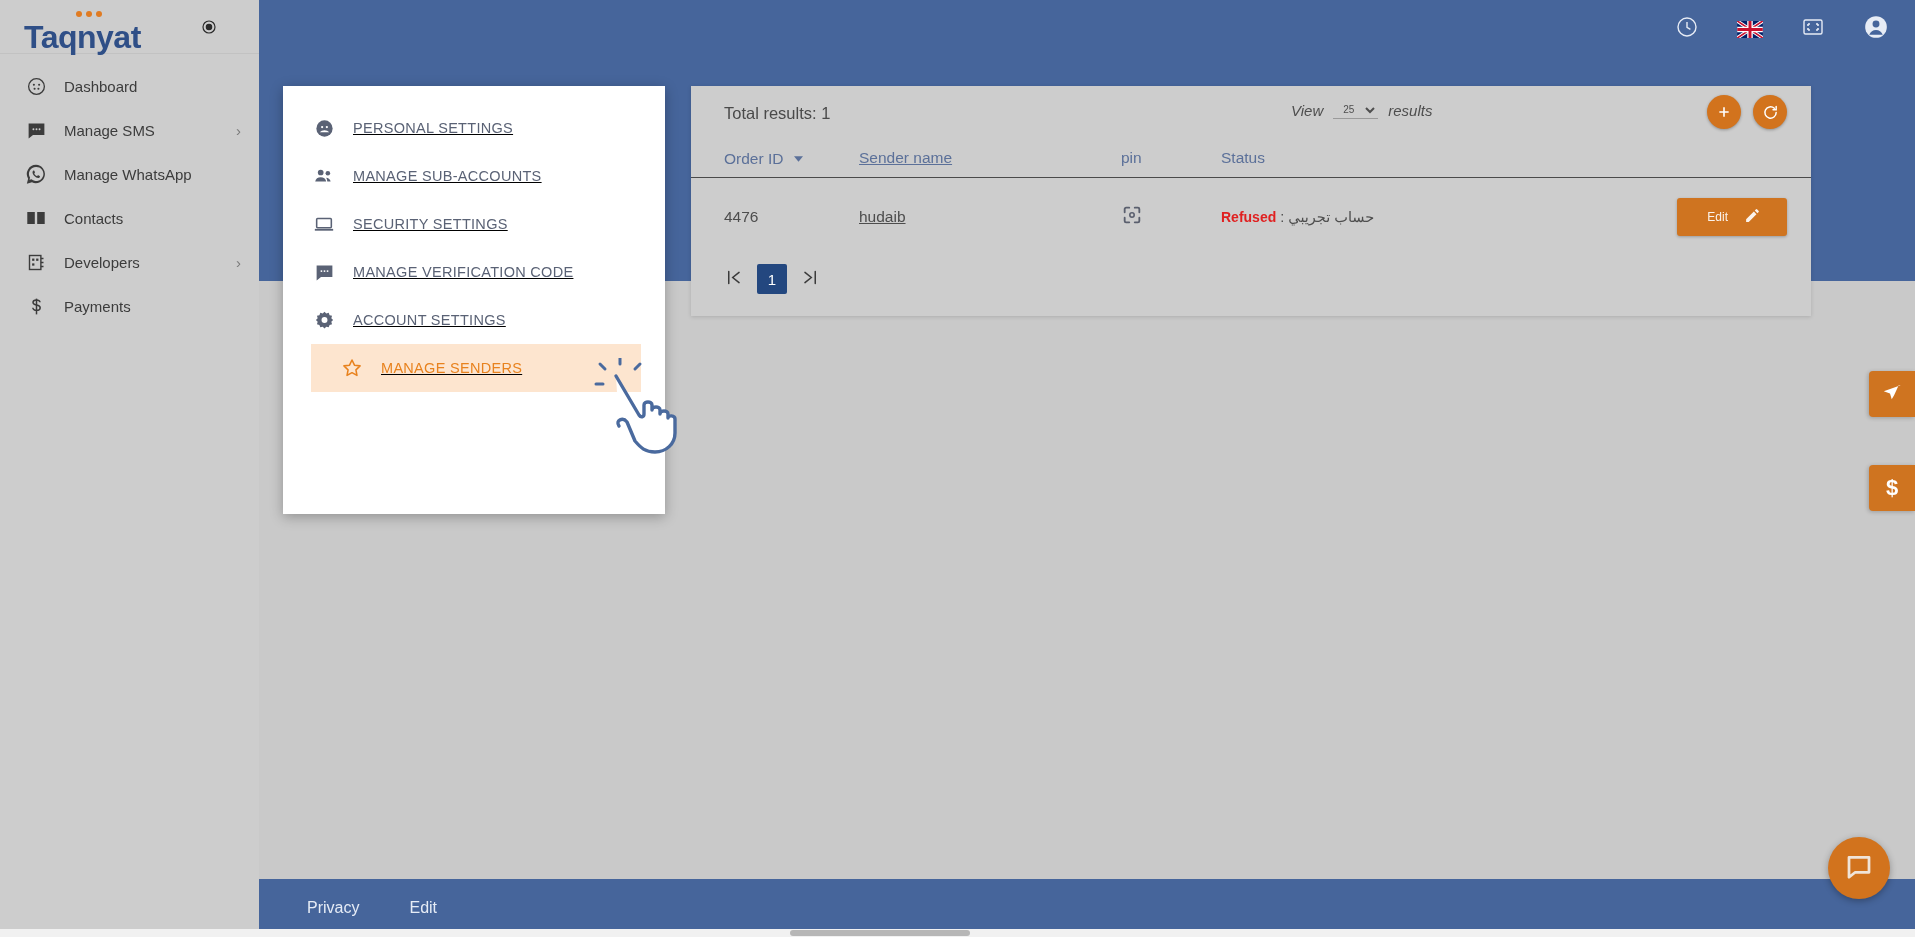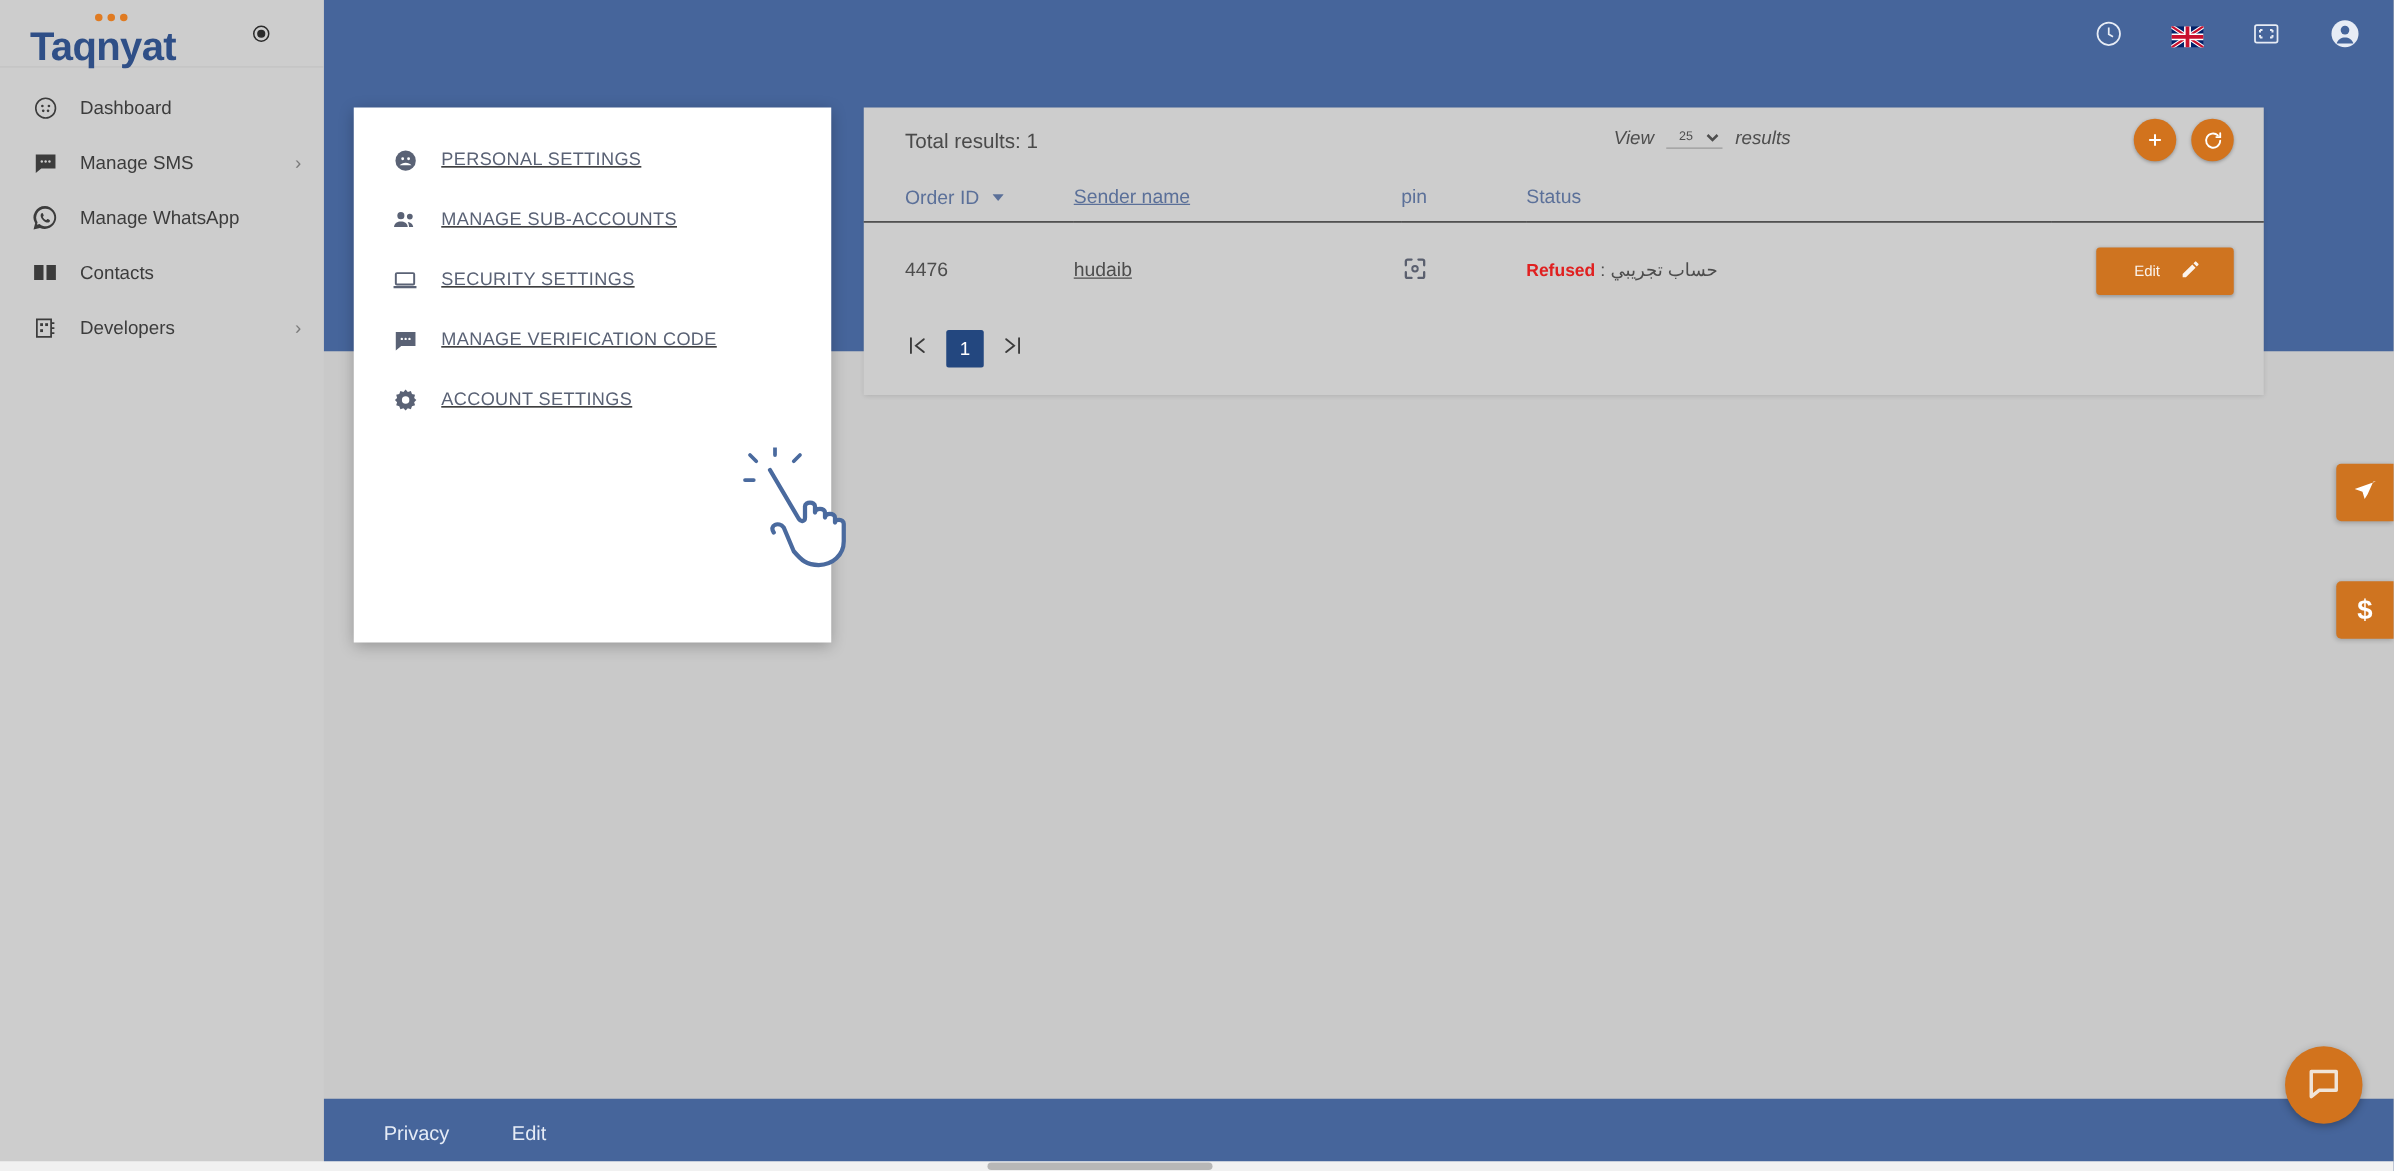--- a/index.html
+++ b/index.html
@@ -325,20 +325,30 @@
             <path d="M17 7.5h3M17 12h3M17 16.5h3"></path>
             <rect x="7" y="7.5" width="2.6" height="2.6" fill="currentColor" stroke="none"></rect>
             <rect x="11.6" y="7.5" width="2.6" height="2.6" fill="currentColor" stroke="none"></rect>
             <rect x="7" y="13" width="2.6" height="2.6" fill="currentColor" stroke="none"></rect>
           </svg>
         </span>
         <span class="nav-label">Developers</span>
         <span class="nav-chevron">›</span>
       </div>
 
+      <div class="nav-item">
+        <span class="nav-icon">
+          <svg width="21" height="21" viewBox="0 0 24 24" fill="none" stroke="currentColor" stroke-width="1.7">
+            <path d="M12 3v18"></path>
+            <path d="M16 7.2c0-1.6-1.8-2.7-4-2.7s-4 1.1-4 2.9c0 1.7 1.6 2.4 4 2.9 2.5.5 4.2 1.2 4.2 3.1 0 1.9-1.9 3-4.2 3s-4.2-1.2-4.2-2.9"></path>
+          </svg>
+        </span>
+        <span class="nav-label">Payments</span>
+        <span class="nav-chevron"></span>
+      </div>
 
     </div>
   </div>
 
   <div id="settings-panel">
 
     <div class="panel-item">
       <span class="p-icon">
         <svg width="21" height="21" viewBox="0 0 24 24" fill="currentColor">
           <circle cx="12" cy="12" r="9.3"></circle>
@@ -387,20 +397,28 @@
     <div class="panel-item">
       <span class="p-icon">
         <svg width="21" height="21" viewBox="0 0 24 24" fill="currentColor">
           <path d="M12 1.9l2 2.1 2.8-.8 1 2.7 2.8.8-.8 2.8 2 2-2 2 .8 2.8-2.8.8-1 2.7-2.8-.8-2 2.1-2-2.1-2.8.8-1-2.7-2.8-.8.8-2.8-2-2 2-2-.8-2.8 2.8-.8 1-2.7 2.8.8z"></path>
           <circle cx="12" cy="11.5" r="3.4" fill="#fff"></circle>
         </svg>
       </span>
       <span>ACCOUNT SETTINGS</span>
     </div>
 
+    <div class="panel-item active">
+      <span class="p-icon" style="margin-left:28px">
+        <svg width="22" height="22" viewBox="0 0 24 24" fill="none" stroke="currentColor" stroke-width="1.7" stroke-linejoin="round">
+          <path d="M12 3.3l2.7 5.6 6.1.8-4.5 4.3 1.1 6.1-5.4-3-5.4 3 1.1-6.1L3.2 9.7l6.1-.8z"></path>
+        </svg>
+      </span>
+      <span>MANAGE SENDERS</span>
+    </div>
 
   </div>
 
   <div id="card">
 
     <div id="card-topbar">
       <div id="total-results">Total results: 1</div>
 
       <div id="view-control">
         <span>View</span>

